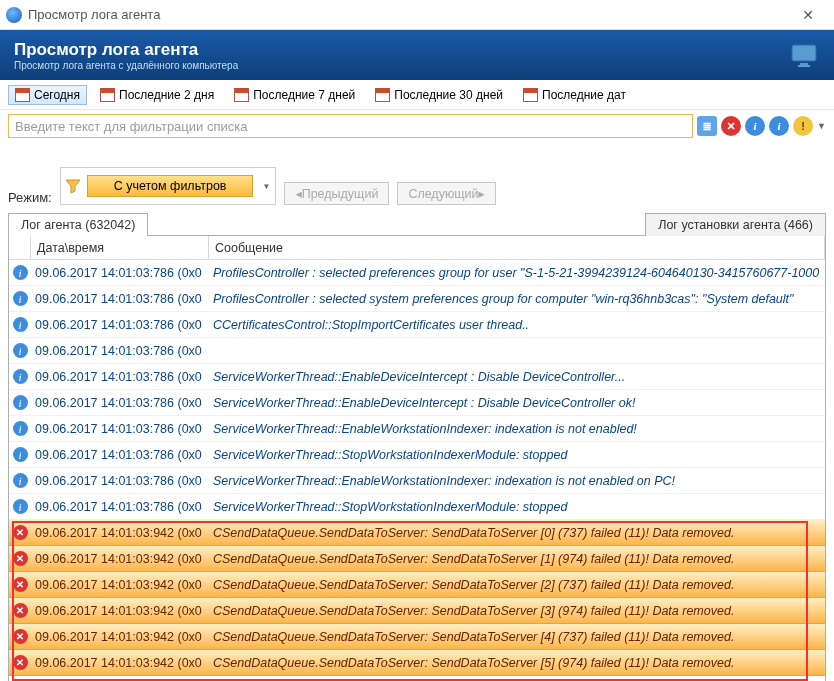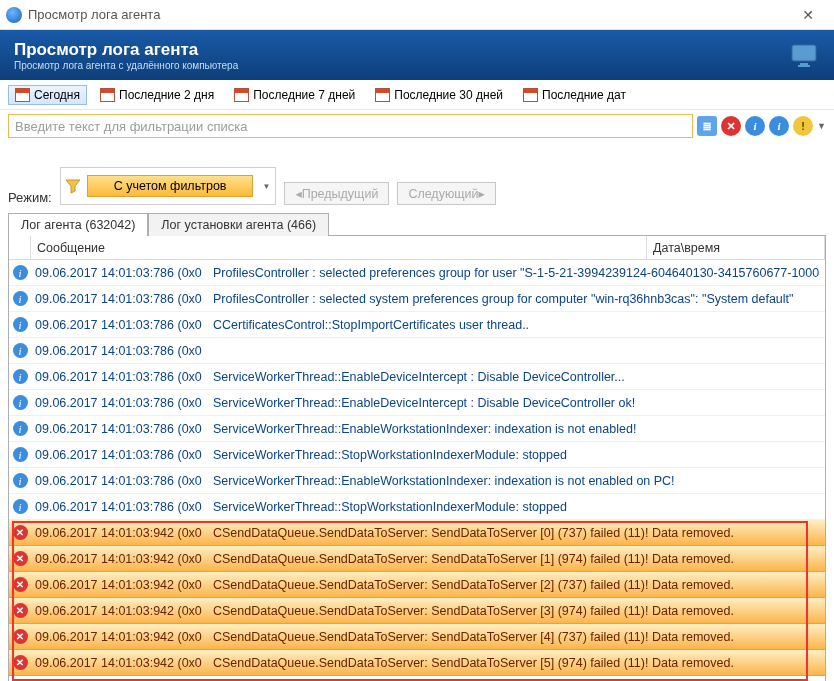--- a/index.html
+++ b/index.html
@@ -32,37 +32,37 @@
 .ib.yellow { background: #f2c63c; color: #5a4200; }
 
 .mode-row { display: flex; align-items: flex-end; padding: 4px 8px; gap: 8px; }
 .mode-label { font-size: 13px; }
 .mode-box { display: flex; align-items: center; gap: 6px; border: 1px solid #d0d0d0; height: 38px; padding: 0 2px 0 4px; }
 .mode-funnel { width: 16px; height: 16px; display:inline-block; }
 .mode-funnel svg { width:16px; height:16px; }
 .mode-orange { background: linear-gradient(#ffe08a, #fdb93a); border: 1px solid #d9a334; padding: 3px 26px; font-size: 12.5px; cursor: pointer; }
 .nav-btn { border: 1px solid #c8c8c8; background: #f5f5f5; padding: 3px 10px; color: #aaa; font-size: 12.5px; cursor: default; margin-top: 36px; }
 
-.tabs { display: flex; padding: 0 8px; height: 26px; align-items: flex-end; }
+.tabs { display: flex; padding: 0 8px; height: 26px; align-items: flex-end; justify-content: space-between; }
 .tab { border: 1px solid #aeaeae; border-bottom: none; padding: 4px 12px; font-size: 12.5px; background: #f2f2f2; cursor: pointer; position: relative; top: 1px; }
 .tab.active { background: #fff; z-index: 2; }
 
 .grid-wrap { margin: 0 8px; border: 1px solid #aeaeae; height: 447px; display: flex; flex-direction: column; background: #fff; }
 .grid-head { display: flex; height: 24px; background: #fff; border-bottom: 1px solid #d9d9d9; }
 .gh { display: flex; align-items: center; padding: 0 6px; font-size: 12.5px; border-right: 1px solid #d9d9d9; }
 .gh.ico { width: 22px; }
 .gh.dt { width: 178px; }
 .gh.msg { flex: 1; }
 .grid-body { flex: 1; overflow-y: scroll; position: relative; }
 .error-frame { position: absolute; left: 3px; right: 17px; top: 261px; height: 160px; border: 2px solid #e33; pointer-events: none; z-index: 3; }
 
 .row { display: flex; align-items: center; height: 26px; font-size: 12.5px; color: #0b4488; border-bottom: 1px solid #f0f0f0; }
 .row .ic { width: 22px; display: flex; justify-content: center; }
 .row .dt { width: 178px; padding-left: 4px; white-space: nowrap; overflow: hidden; }
-.row .msg { flex: 1; padding-left: 4px; white-space: nowrap; overflow: hidden; }
+.row .msg { flex: 1; padding-left: 4px; white-space: nowrap; overflow: hidden; font-style: italic; }
 .row.err { background: linear-gradient(#ffeec2, #fbb54b); border-bottom: 1px solid #e8a33a; color: #6b2200; }
 .info-dot { width: 15px; height: 15px; border-radius: 50%; background: #3b8de0; color: #fff; font-family: serif; font-style: italic; font-size: 11px; display: flex; align-items: center; justify-content: center; }
 .err-dot { width: 15px; height: 15px; border-radius: 50%; background: #d33; color: #fff; font-size: 10px; font-weight: bold; display: flex; align-items: center; justify-content: center; }
 
 .footer { height: 42px; display: flex; align-items: center; padding: 0 10px; gap: 8px; border-top: 1px solid #ddd; background: #f3f3f3; }
 .fbtn { border: 1px solid #b8b8b8; background: linear-gradient(#fcfcfc, #e9e9e9); padding: 5px 14px; font-size: 13px; cursor: pointer; }
 .footer .spacer { flex: 1; }
 .fbtn.ok { width: 90px; text-align: center; }
 </style>
 </head>
@@ -135,22 +135,22 @@
 </div>
 
 <div class="tabs">
   <div class="tab active">Лог агента (632042)</div>
   <div class="tab">Лог установки агента (466)</div>
 </div>
 
 <div class="grid-wrap">
   <div class="grid-head">
     <div class="gh ico"></div>
+    <div class="gh dt">Дата\время</div>
     <div class="gh msg">Сообщение</div>
-    <div class="gh dt">Дата\время</div>
   </div>
   <div class="grid-body" id="grid-body">
     <div class="error-frame"></div>
   <div class="row">
         <span class="ic">
           <span class="info-dot">i</span>
         </span>
         <span class="dt">09.06.2017 14:01:03:786 (0x0</span>
         <span class="msg">ProfilesController : selected preferences group for user "S-1-5-21-3994239124-604640130-3415760677-1000</span>
       </div>

